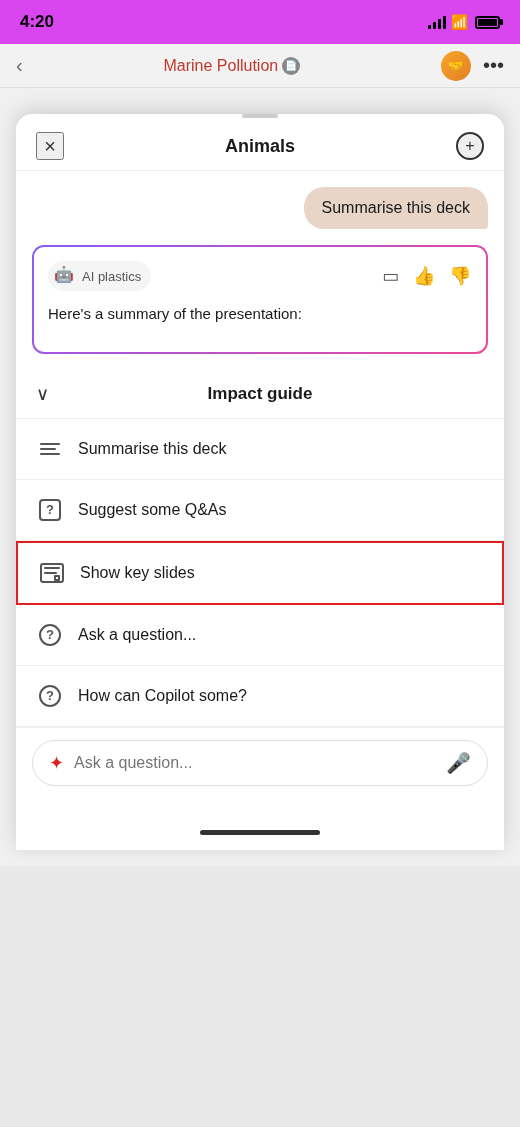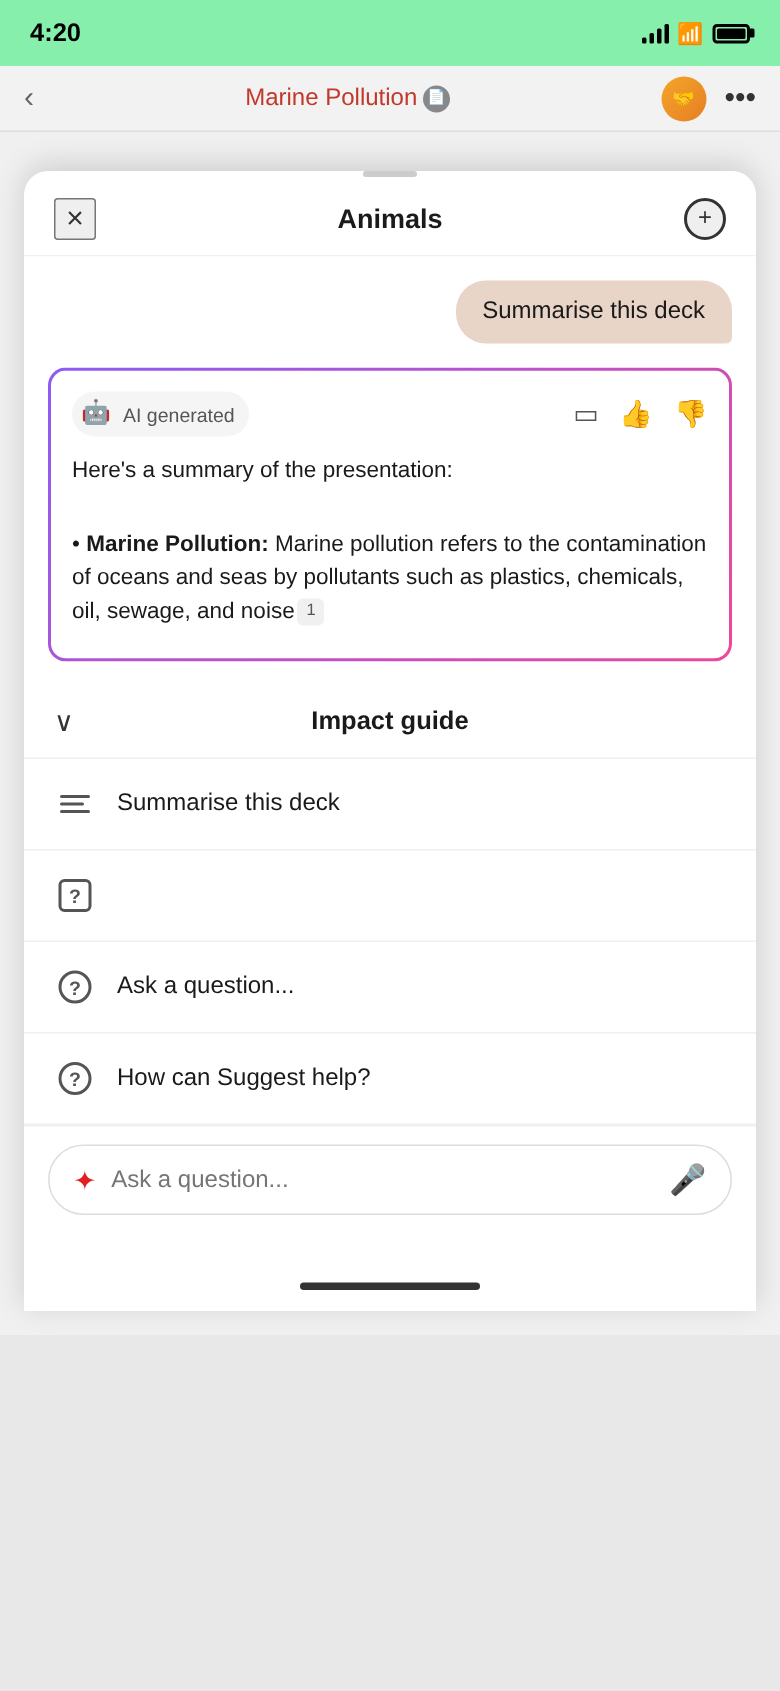--- a/index.html
+++ b/index.html
@@ -9,21 +9,21 @@
       min-height: 1127px;
       background: #e8e8e8;
       font-family: -apple-system, BlinkMacSystemFont, 'Segoe UI', sans-serif;
       overflow: hidden;
       position: relative;
     }
 
     
     .status-bar {
       height: 44px;
-      background: #86efac;
+      background: #d946ef;
       display: flex;
       align-items: center;
       justify-content: space-between;
       padding: 0 20px;
     }
     .status-time {
       font-size: 17px;
       font-weight: 600;
       color: #000;
     }
@@ -259,21 +259,21 @@
       font-size: 18px;
       color: #555;
       cursor: pointer;
     }
     .ai-response-text {
       font-size: 15px;
       color: #1a1a1a;
       line-height: 1.5;
     }
     .ai-response-text .intro {
-      margin-bottom: 26px;
+      margin-bottom: 12px;
     }
     .ai-response-text .bullet {
       margin-bottom: 6px;
     }
     .ai-response-text strong {
       font-weight: 700;
     }
     .citation {
       display: inline-flex;
       align-items: center;
@@ -494,33 +494,30 @@
     <div class="chat-area">
 
       <div class="user-message">
         <div class="user-bubble">Summarise this deck</div>
       </div>
 
       <div class="ai-response-card">
         <div class="ai-response-header">
           <div class="ai-badge">
             <span class="ai-badge-icon">🤖</span>
-            <span class="ai-badge-text">AI generated</span>
+            <span class="ai-badge-text">AI plastics</span>
           </div>
           <div class="ai-action-icons">
             <span class="ai-action-icon">▭</span>
             <span class="ai-action-icon">👍</span>
             <span class="ai-action-icon">👎</span>
           </div>
         </div>
         <div class="ai-response-text">
           <p class="intro">Here's a summary of the presentation:</p>
-          <p class="bullet">
-            • <strong>Marine Pollution:</strong><span> Marine pollution refers to the contamination of oceans and seas by pollutants such as plastics, chemicals, oil, sewage, and noise</span><span class="citation">1</span>
-          </p>
         </div>
       </div>
     </div>
 
     <div class="prompt-guide-sheet">
       <div class="prompt-guide-header">
         <span class="prompt-guide-collapse">∨</span>
         <span class="prompt-guide-title">Impact guide</span>
       </div>
 
@@ -532,35 +529,46 @@
               <span></span>
           </div>
         </div>
         <span class="prompt-item-label">Summarise this deck</span>
       </div>
 
       <div class="prompt-item">
         <div class="prompt-item-icon">
           <div class="icon-question-box">?</div>
         </div>
-      </div>
-
+        <span class="prompt-item-label">Suggest some Q&amp;As</span>
+      </div>
+
+      <div class="prompt-item highlighted" style="border: 2px solid #e02020;">
+        <div class="prompt-item-icon">
+          <div style="width:24px;height:20px;border:2px solid #555;border-radius:3px;position:relative;display:flex;align-items:center;">
+            <div style="position:absolute;left:2px;top:2px;right:2px;height:2px;background:#555;border-radius:1px;"></div>
+            <div style="position:absolute;left:2px;top:7px;right:5px;height:2px;background:#555;border-radius:1px;"></div>
+            <div style="position:absolute;right:2px;top:10px;width:6px;height:6px;border:2px solid #555;border-radius:1px;"></div>
+          </div>
+        </div>
+        <span class="prompt-item-label">Show key slides</span>
+      </div>
 
       <div class="prompt-item">
         <div class="prompt-item-icon">
           <div class="icon-circle-q">?</div>
         </div>
         <span class="prompt-item-label">Ask a question...</span>
       </div>
 
       <div class="prompt-item">
         <div class="prompt-item-icon">
           <div class="icon-circle-q2">?</div>
         </div>
-        <span class="prompt-item-label">How can Suggest help?</span>
+        <span class="prompt-item-label">How can Copilot some?</span>
       </div>
     </div>
 
     <div class="input-bar">
       <div class="input-field-wrapper">
         <span class="input-sparkle">✦</span>
         <input class="input-field" type="text" placeholder="Ask a question..." style="">
         <span class="input-mic-btn">🎤</span>
       </div>
     </div>

